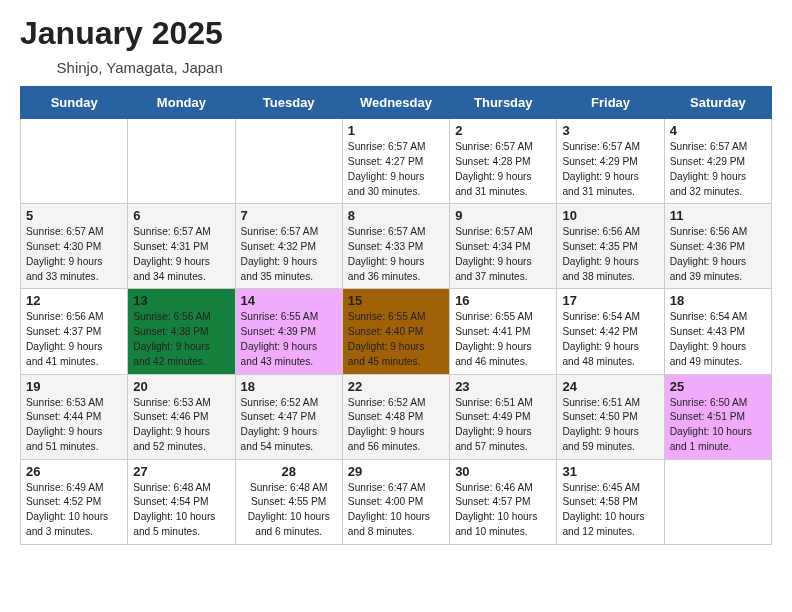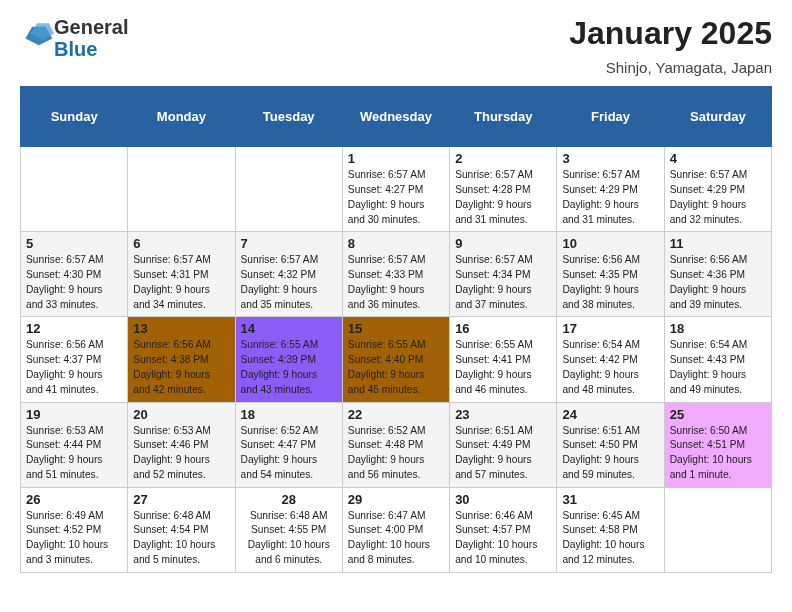--- a/index.html
+++ b/index.html
@@ -55,21 +55,21 @@
     }
     .calendar {
       width: 100%;
       border-collapse: collapse;
       table-layout: fixed;
     }
     .calendar th {
       background: #2962a0;
       color: #fff;
       text-align: center;
-      padding: 22px 2px;
+      padding: 8px 2px;
       font-size: 13px;
       font-weight: bold;
       border: 1px solid #2962a0;
     }
     .calendar td {
       border: 1px solid #ccc;
       vertical-align: top;
       padding: 4px 5px;
       font-size: 10.5px;
       color: #222;
@@ -97,34 +97,20 @@
     }
     .empty-cell {
       background: #fff !important;
     }
   </style>
 </head>
 <body>
 
 <div class="page">
   <div class="header">
-    <div class="logo">
-      <div>
-        <svg class="logo-icon" viewBox="0 0 38 38">
-          <polygon points="12,8 28,8 36,22 20,30 4,22" fill="#1a6faf" opacity="0.85"></polygon>
-          <polygon points="18,4 32,4 38,16 24,24 10,16" fill="#4a9fd4" opacity="0.7"></polygon>
-        </svg>
-      </div>
-      <div>
-        <div class="logo-text">
-          <span class="general">General</span><br>
-          <span class="blue">Blue</span>
-        </div>
-      </div>
-    </div>
     <div class="title-block">
       <div class="month-title">January 2025</div>
       <div class="location-title">Shinjo, Yamagata, Japan</div>
     </div>
   </div>
 
   <table class="calendar">
     <thead>
       <tr id="weekday-header">
           <th>Sunday</th>
@@ -222,28 +208,28 @@
           </td>
         </tr>
         <tr>
           <td style="background: rgb(255, 255, 255);">
             <span class="day-num">12</span>
             <div class="day-info" style="white-space: pre-line;">Sunrise: 6:56 AM
 Sunset: 4:37 PM
 Daylight: 9 hours
 and 41 minutes.</div>
           </td>
-          <td style="background: #a16207;">
+          <td style="background: #15803d;">
             <span class="day-num">13</span>
             <div class="day-info" style="white-space: pre-line;">Sunrise: 6:56 AM
 Sunset: 4:38 PM
 Daylight: 9 hours
 and 42 minutes.</div>
           </td>
-          <td style="background: #8b5cf6;">
+          <td style="background: #f0abfc;">
             <span class="day-num">14</span>
             <div class="day-info" style="white-space: pre-line;">Sunrise: 6:55 AM
 Sunset: 4:39 PM
 Daylight: 9 hours
 and 43 minutes.</div>
           </td>
           <td style="background: #a16207;">
             <span class="day-num">15</span>
             <div class="day-info" style="white-space: pre-line;">Sunrise: 6:55 AM
 Sunset: 4:40 PM

